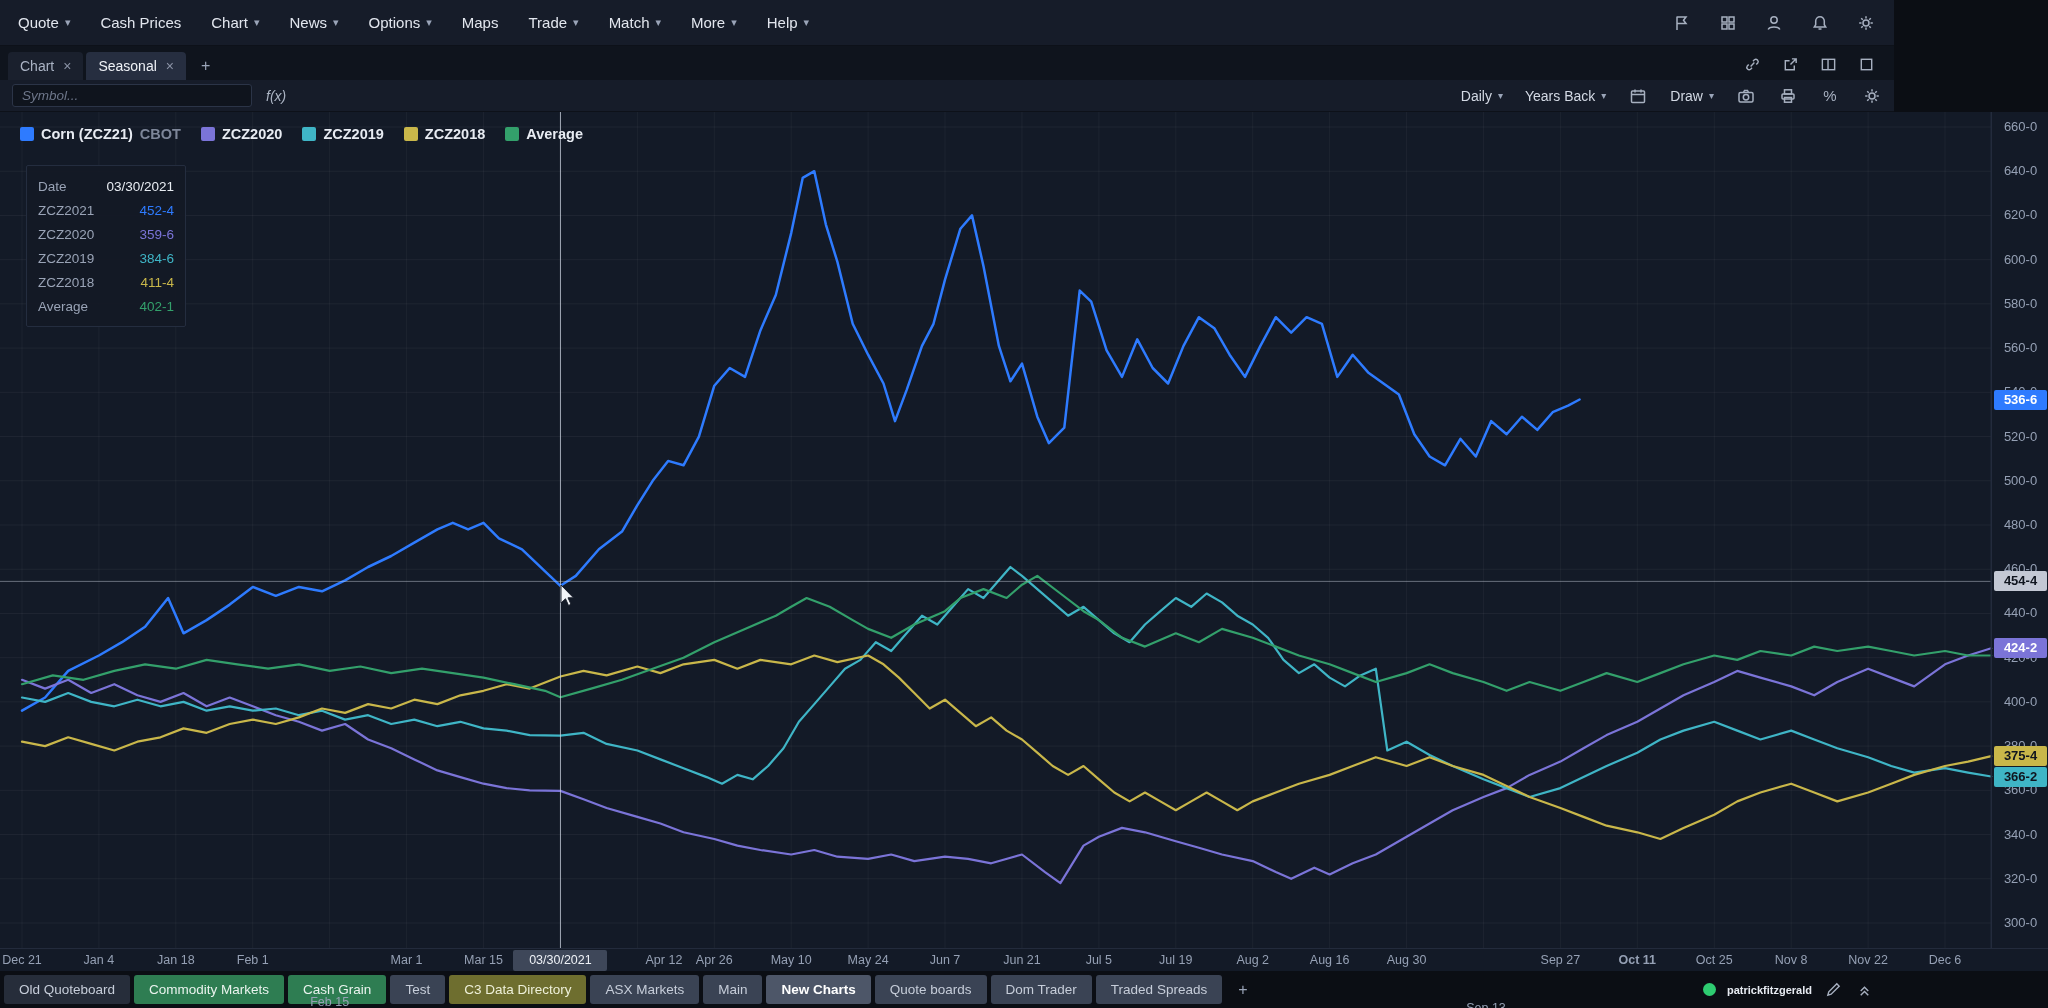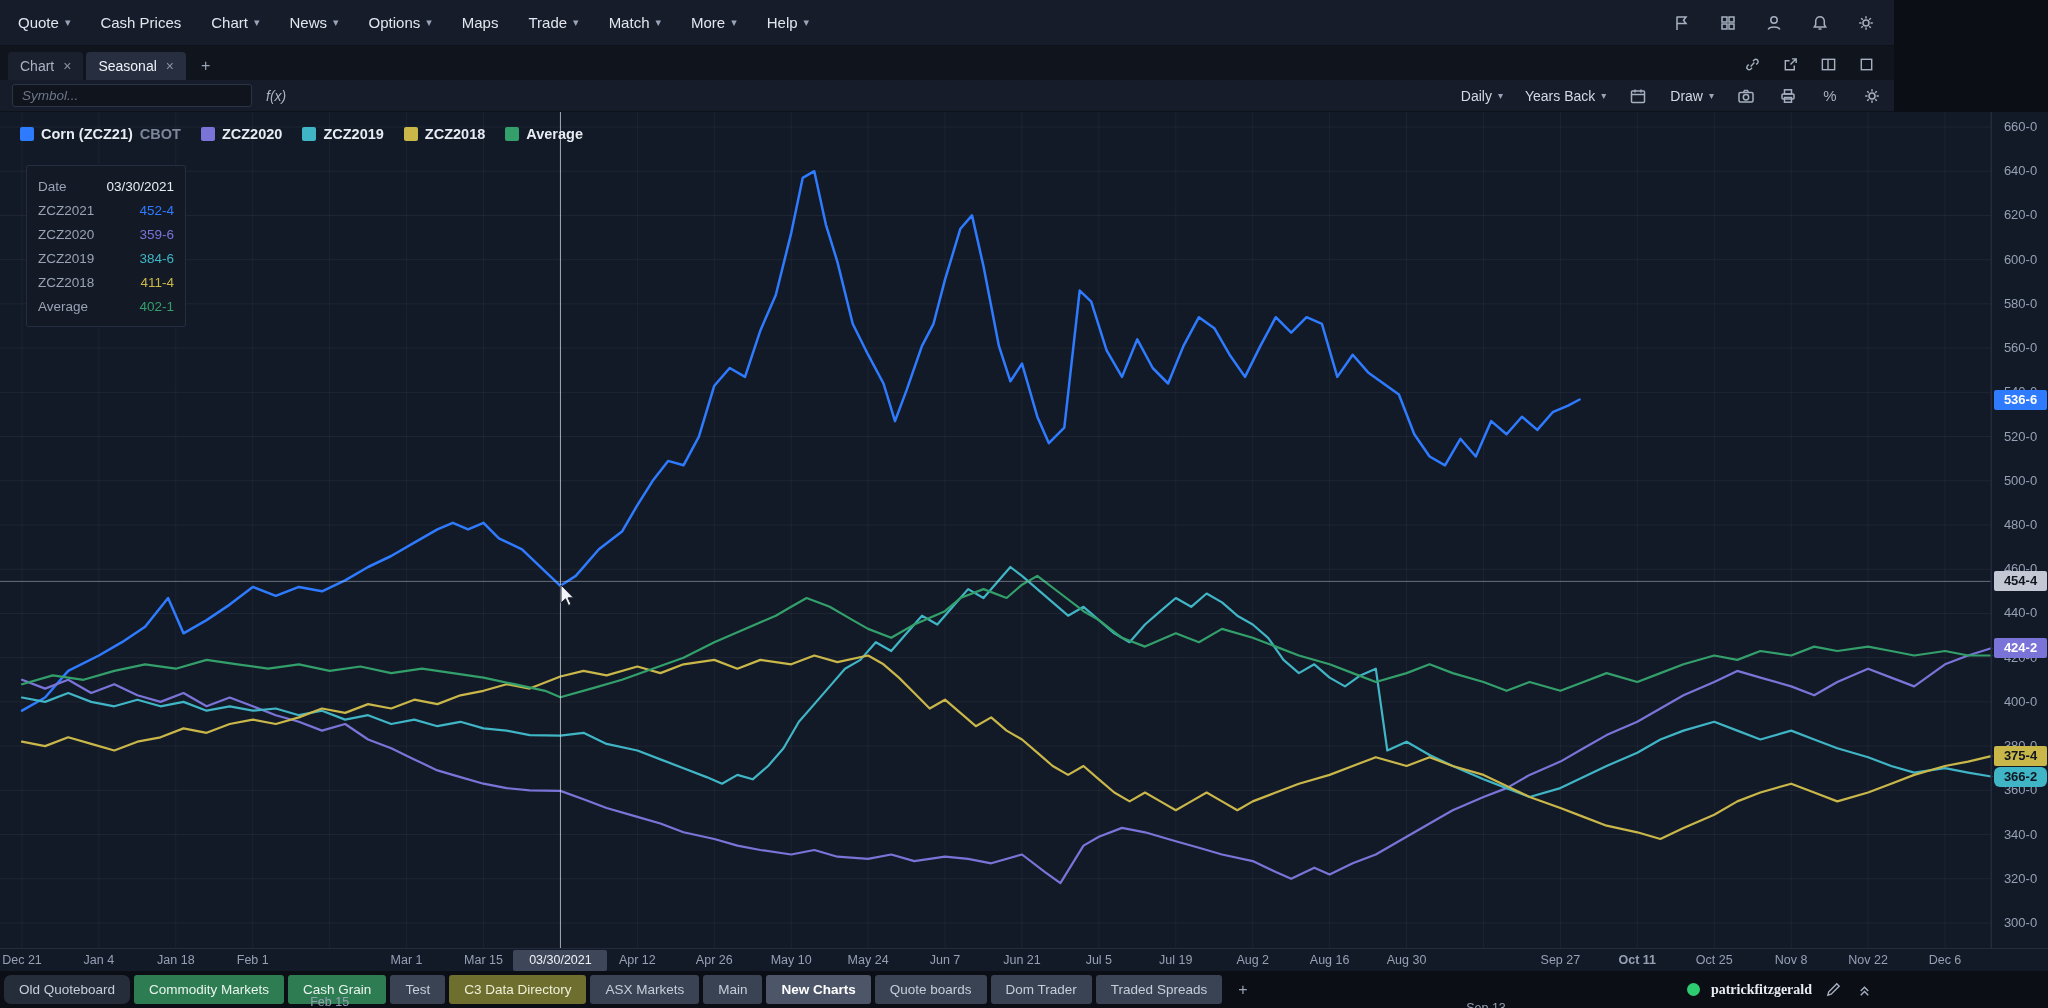--- a/index.html
+++ b/index.html
@@ -52,21 +52,21 @@
   .date-axis { position:relative; width:2048px; height:23px; background:#131a27; border-top:1px solid #232b3c; }
   .xtick { position:absolute; top:4px; width:90px; text-align:center; font-size:12.5px; color:#95a0b4; }
   .date-badge { position:absolute; top:1px; width:94px; height:21px; line-height:21px; text-align:center; font-size:12.5px; color:#eef1f6; background:#3e4759; border-radius:2px; }
 
   
   .bottom-bar { height:37px; background:#0b0e14; display:flex; align-items:center; padding:0 4px; gap:4px; }
   .ws-tab { height:29px; line-height:29px; padding:0 15px; font-size:13.5px; border-radius:3px; white-space:nowrap; }
   .ws-add { padding:0 12px; font-size:16px; color:#9aa4b8; }
   .user-cluster { margin-left:auto; display:flex; align-items:center; gap:11px; padding-right:16px; }
   .status-dot { width:13px; height:13px; border-radius:50%; }
-  .user-name { font-size:14px; font-weight:bold; color:#e7ebf2;font-family:Liberation Serif, serif; }
+  .user-name { font-size:11px; font-weight:bold; color:#e7ebf2; }
 </style>
 </head>
 <body>
 
 <div class="app">
 
   <header class="menubar">
     <nav class="menus" id="menus">
         <div class="menu-item">
           <span>Quote</span>
@@ -350,37 +350,37 @@
         <div class="ytick" style="top: 581.886px;">400-0</div>
         <div class="ytick" style="top: 626.108px;">380-0</div>
         <div class="ytick" style="top: 670.33px;">360-0</div>
         <div class="ytick" style="top: 714.552px;">340-0</div>
         <div class="ytick" style="top: 758.774px;">320-0</div>
         <div class="ytick" style="top: 802.996px;">300-0</div>
         <div class="price-badge" style="top: 277.518px; background: rgb(46, 123, 255); color: rgb(255, 255, 255);">536-6</div>
         <div class="price-badge" style="top: 459.381px; background: rgb(195, 200, 212); color: rgb(16, 21, 31);">454-4</div>
         <div class="price-badge" style="top: 526.267px; background: rgb(123, 116, 216); color: rgb(255, 255, 255);">424-2</div>
         <div class="price-badge" style="top: 634.058px; background: rgb(201, 183, 74); color: rgb(16, 21, 31);">375-4</div>
-        <div class="price-badge" style="top: 654.511px; background: rgb(63, 181, 198); color: rgb(16, 21, 31); border-radius: 6px;">366-2</div>
+        <div class="price-badge" style="top: 654.511px; background: rgb(63, 181, 198); color: rgb(16, 21, 31);">366-2</div>
       </div>
     <svg class="cursor-arrow" id="cursorArrow" width="18" height="24" style="left:560px;top:472px;">
       <polygon points="1,1 1,19 5.5,14.8 8.5,21.5 11,20.3 8,13.8 13.5,13.8" fill="#f2f4f8" stroke="#1a202c" stroke-width="1"></polygon>
     </svg>
   </div>
 
   <div class="date-axis" id="dateAxis">
       <div class="xtick" style="left: -23px;">Dec 21</div>
       <div class="xtick" style="left: 53.92px;">Jan 4</div>
       <div class="xtick" style="left: 130.84px;">Jan 18</div>
       <div class="xtick" style="left: 207.76px;">Feb 1</div>
       <div class="xtick" style="left: 284.68px; margin-top: 42px;">Feb 15</div>
       <div class="xtick" style="left: 361.6px;">Mar 1</div>
       <div class="xtick" style="left: 438.52px;">Mar 15</div>
       <div class="date-badge" style="left: 513.44px;">03/30/2021</div>
-      <div class="xtick" style="left: 592.36px;">Apr 12</div>
+      <div class="xtick" style="left: 592.36px; text-align: right;">Apr 12</div>
       <div class="xtick" style="left: 669.28px;">Apr 26</div>
       <div class="xtick" style="left: 746.2px;">May 10</div>
       <div class="xtick" style="left: 823.12px;">May 24</div>
       <div class="xtick" style="left: 900.04px;">Jun 7</div>
       <div class="xtick" style="left: 976.96px;">Jun 21</div>
       <div class="xtick" style="left: 1053.88px;">Jul 5</div>
       <div class="xtick" style="left: 1130.8px;">Jul 19</div>
       <div class="xtick" style="left: 1207.72px;">Aug 2</div>
       <div class="xtick" style="left: 1284.64px;">Aug 16</div>
       <div class="xtick" style="left: 1361.56px;">Aug 30</div>
@@ -388,21 +388,21 @@
       <div class="xtick" style="left: 1515.4px;">Sep 27</div>
       <div class="xtick" style="left: 1592.32px; font-weight: bold;">Oct 11</div>
       <div class="xtick" style="left: 1669.24px;">Oct 25</div>
       <div class="xtick" style="left: 1746.16px;">Nov 8</div>
       <div class="xtick" style="left: 1823.08px;">Nov 22</div>
       <div class="xtick" style="left: 1900px;">Dec 6</div>
     </div>
 
   <div class="bottom-bar">
     <div style="display:flex;align-items:center;gap:4px;" id="wsTabs">
-        <div class="ws-tab" style="background: rgb(38, 45, 58); color: rgb(198, 205, 217); border-radius: 7px;">Old Quoteboard</div>
+        <div class="ws-tab" style="background: rgb(38, 45, 58); color: rgb(198, 205, 217);">Old Quoteboard</div>
         <div class="ws-tab" style="background: rgb(46, 125, 82); color: rgb(234, 243, 238);">Commodity Markets</div>
         <div class="ws-tab" style="background: rgb(46, 125, 82); color: rgb(234, 243, 238);">Cash Grain</div>
         <div class="ws-tab" style="background: rgb(58, 67, 84); color: rgb(198, 205, 217);">Test</div>
         <div class="ws-tab" style="background: rgb(110, 110, 47); color: rgb(238, 240, 217);">C3 Data Directory</div>
         <div class="ws-tab" style="background: rgb(58, 67, 84); color: rgb(198, 205, 217);">ASX Markets</div>
         <div class="ws-tab" style="background: rgb(58, 67, 84); color: rgb(198, 205, 217);">Main</div>
         <div class="ws-tab" style="background: rgb(77, 86, 104); color: rgb(255, 255, 255); font-weight: bold;">New Charts</div>
         <div class="ws-tab" style="background: rgb(58, 67, 84); color: rgb(198, 205, 217);">Quote boards</div>
         <div class="ws-tab" style="background: rgb(58, 67, 84); color: rgb(198, 205, 217);">Dom Trader</div>
         <div class="ws-tab" style="background: rgb(58, 67, 84); color: rgb(198, 205, 217);">Traded Spreads</div>

